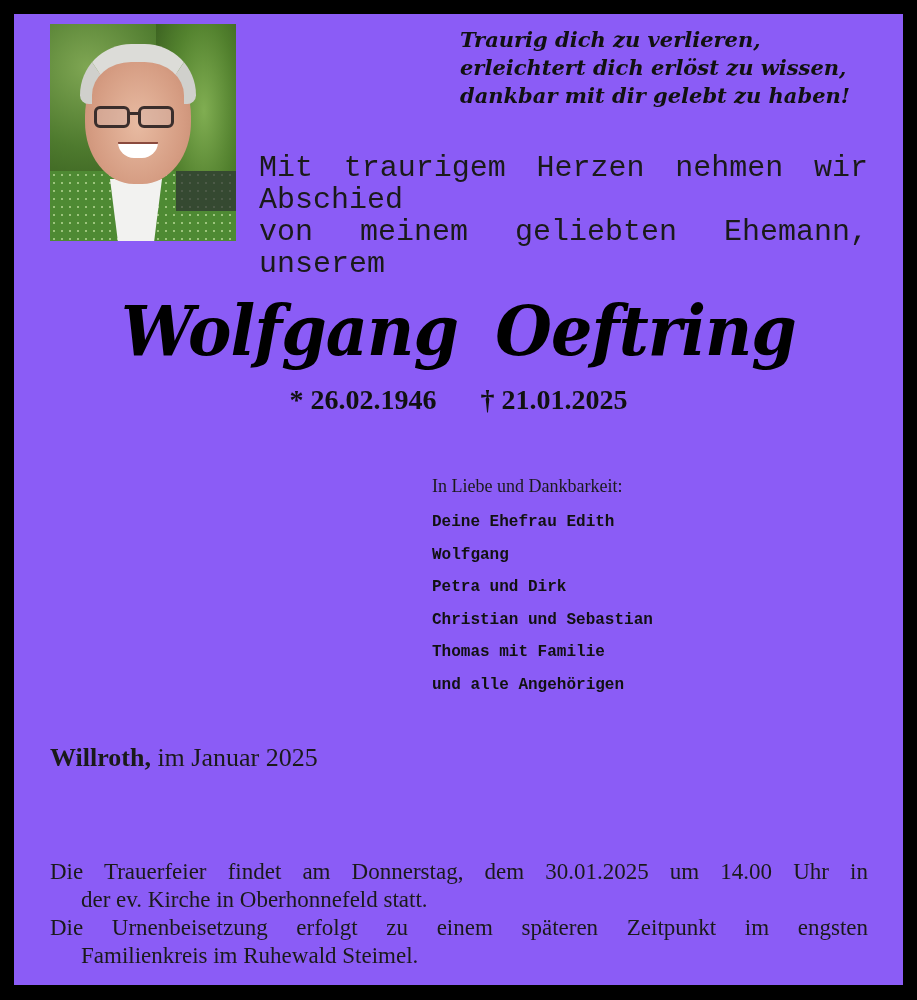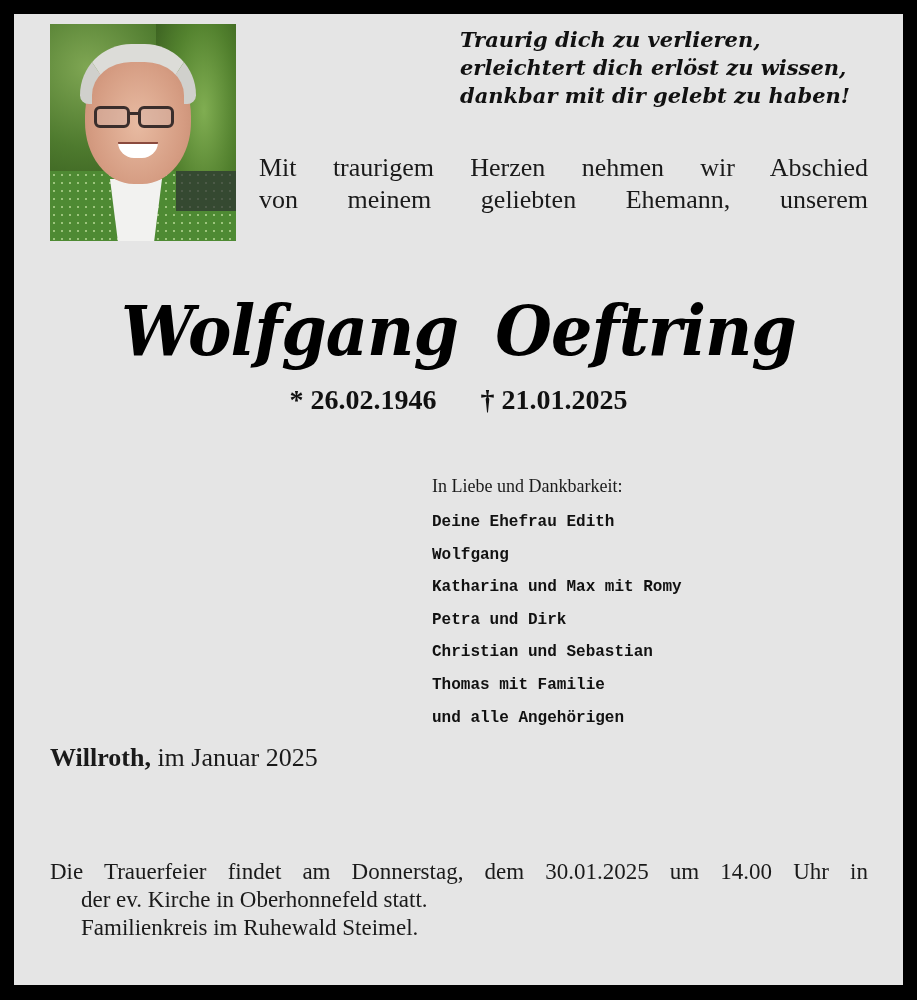--- a/index.html
+++ b/index.html
@@ -1,38 +1,38 @@
 <!DOCTYPE html>
 <html><head>
 <meta charset="utf-8">
 <style>
   html, body { margin:0; padding:0; }
   body { width:917px; height:1000px; background:#000; position:relative; overflow:hidden; }
-  .panel { position:absolute; left:14px; top:14px; width:889px; height:971px; background:#e5e5e5; }
+  .panel { position:absolute; left:14px; top:14px; width:889px; height:971px; background:#8b5cf6; }
   .photo { position:absolute; left:36px; top:10px; width:186px; height:217px; overflow:hidden;
            background: radial-gradient(circle at 20% 20%, #7fa653 0%, #4e7a2e 35%, #2f5419 70%, #3d6b25 100%); }
   .photo .bush2 { position:absolute; right:0; top:0; width:80px; height:217px;
            background: radial-gradient(ellipse at 60% 40%, #8cba5a 0%, #55852f 50%, #2e4f19 100%); opacity:.85; }
   .photo .shirt { position:absolute; left:0; bottom:0; width:186px; height:70px;
            background: radial-gradient(circle, #9cc47c 1px, transparent 1.5px) 0 0/8px 8px, #4e8a33; }
   .photo .collar { position:absolute; left:60px; bottom:0; width:52px; height:62px; background:#f2f2f0;
            clip-path: polygon(0 0, 100% 0, 85% 100%, 15% 100%); }
   .photo .dark { position:absolute; right:0; bottom:30px; width:60px; height:40px; background:#2b2e30; opacity:.7; }
   .photo .neck { position:absolute; left:62px; top:150px; width:50px; height:30px; background:#d9a98f; border-radius:0 0 20px 20px; }
   .photo .head { position:absolute; left:35px; top:25px; width:106px; height:135px; border-radius:50% 50% 46% 46%;
            background: radial-gradient(ellipse at 50% 55%, #e8bba2 0%, #d59c82 60%, #c1866c 100%); }
   .photo .hair { position:absolute; left:30px; top:20px; width:116px; height:60px; border-radius:58px 58px 10px 10px;
            border-top:18px solid #dcdcd8; border-left:12px solid #d0d0cc; border-right:12px solid #d0d0cc; box-sizing:border-box; }
   .photo .glass { position:absolute; top:82px; width:36px; height:22px; border:3px solid #3a2e2c; border-radius:6px; box-sizing:border-box; background:rgba(210,180,170,.4); }
   .photo .glass.l { left:44px; } .photo .glass.r { left:88px; }
   .photo .bridge { position:absolute; left:80px; top:88px; width:8px; height:3px; background:#3a2e2c; }
   .photo .mouth { position:absolute; left:68px; top:118px; width:40px; height:14px; background:#fff; border-radius:0 0 20px 20px; border-top:2px solid #8a4a3e; }
   .poem { position:absolute; left:446px; top:12px; font-family:"DejaVu Serif", serif; font-style:italic; font-weight:bold;
           font-size:21px; line-height:28px; color:#111; }
-  .intro { position:absolute; left:245px; top:138px; width:609px; font-family:Liberation Serif, serif; font-size:26px;
+  .intro { position:absolute; left:245px; top:138px; width:609px; font-family:Liberation Mono, monospace; font-size:30px;
           line-height:32px; color:#1a1a1a; text-align:justify; text-align-last:left; }
   .intro div { text-align:justify; text-align-last:justify; }
   .intro div.last { text-align-last:left; }
   .name { position:absolute; left:0; width:889px; top:272px; text-align:center; font-family:"DejaVu Serif", serif;
           font-style:italic; font-weight:bold; font-size:70px; line-height:90px; color:#000; letter-spacing:-1px; transform:scaleX(0.93); }
   .name span + span { margin-left:40px; }
   .dates { position:absolute; left:0; width:889px; top:368px; text-align:center; font-family:"Liberation Serif", serif;
           font-weight:bold; font-size:28px; line-height:36px; color:#111; }
   .dates span + span { margin-left:44px; }
   .thanks { position:absolute; left:418px; top:456px; font-family:"Liberation Serif", serif; font-size:18px; line-height:32px; color:#1a1a1a; }
@@ -81,30 +81,30 @@
 
   <div class="dates">
     <span>* 26.02.1946</span><span>† 21.01.2025</span>
   </div>
 
   <div class="thanks">In Liebe und Dankbarkeit:</div>
 
   <div class="family">
     <div>Deine Ehefrau Edith</div>
     <div>Wolfgang</div>
-    <div>Katharina und Max mit Romy</div>
     <div>Petra und Dirk</div>
     <div>Christian und Sebastian</div>
     <div>Thomas mit Familie</div>
     <div>und alle Angehörigen</div>
   </div>
 
   <div class="place">
     <b>Willroth,</b> <span>im Januar 2025</span>
   </div>
 
   <div class="info">
     <div>Die Trauerfeier findet am Donnerstag, dem 30.01.2025 um 14.00 Uhr in</div>
     <div class="short">der ev. Kirche in Oberhonnefeld statt.</div>
+    <div>Die Urnenbeisetzung erfolgt zu einem späteren Zeitpunkt im engsten</div>
     <div class="short">Familienkreis im Ruhewald Steimel.</div>
   </div>
 
 </div>
 
 </body></html>

